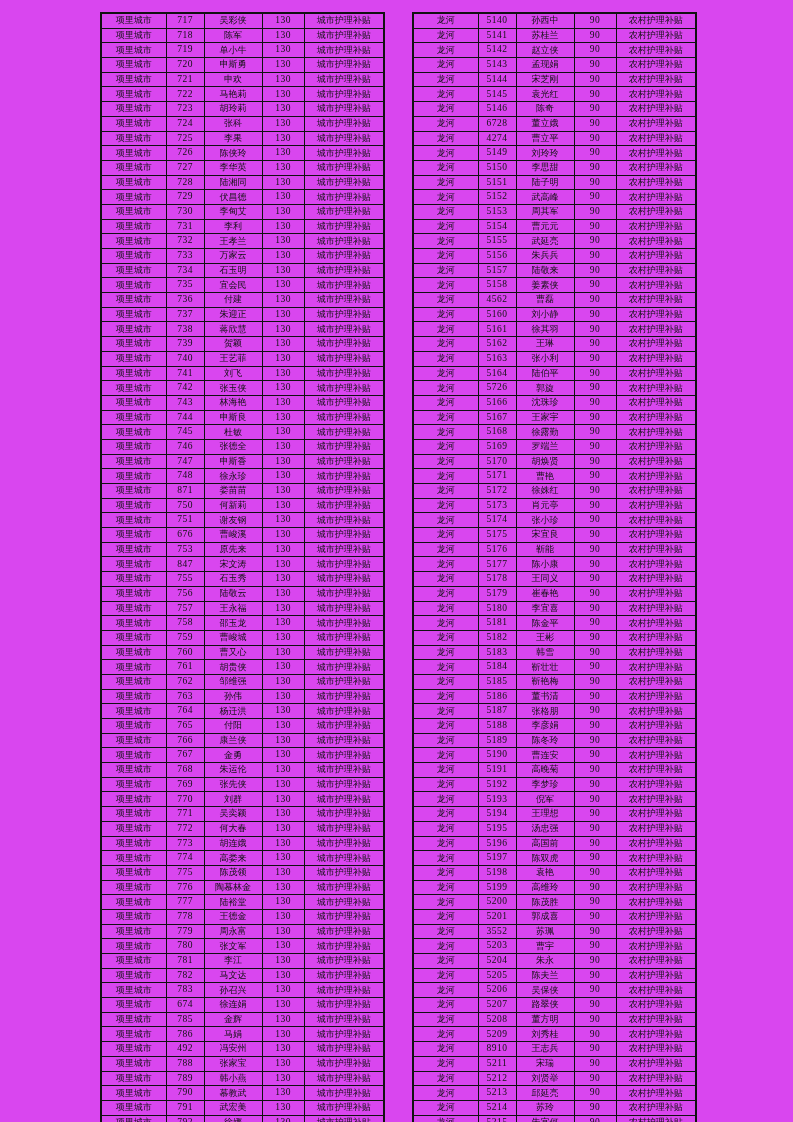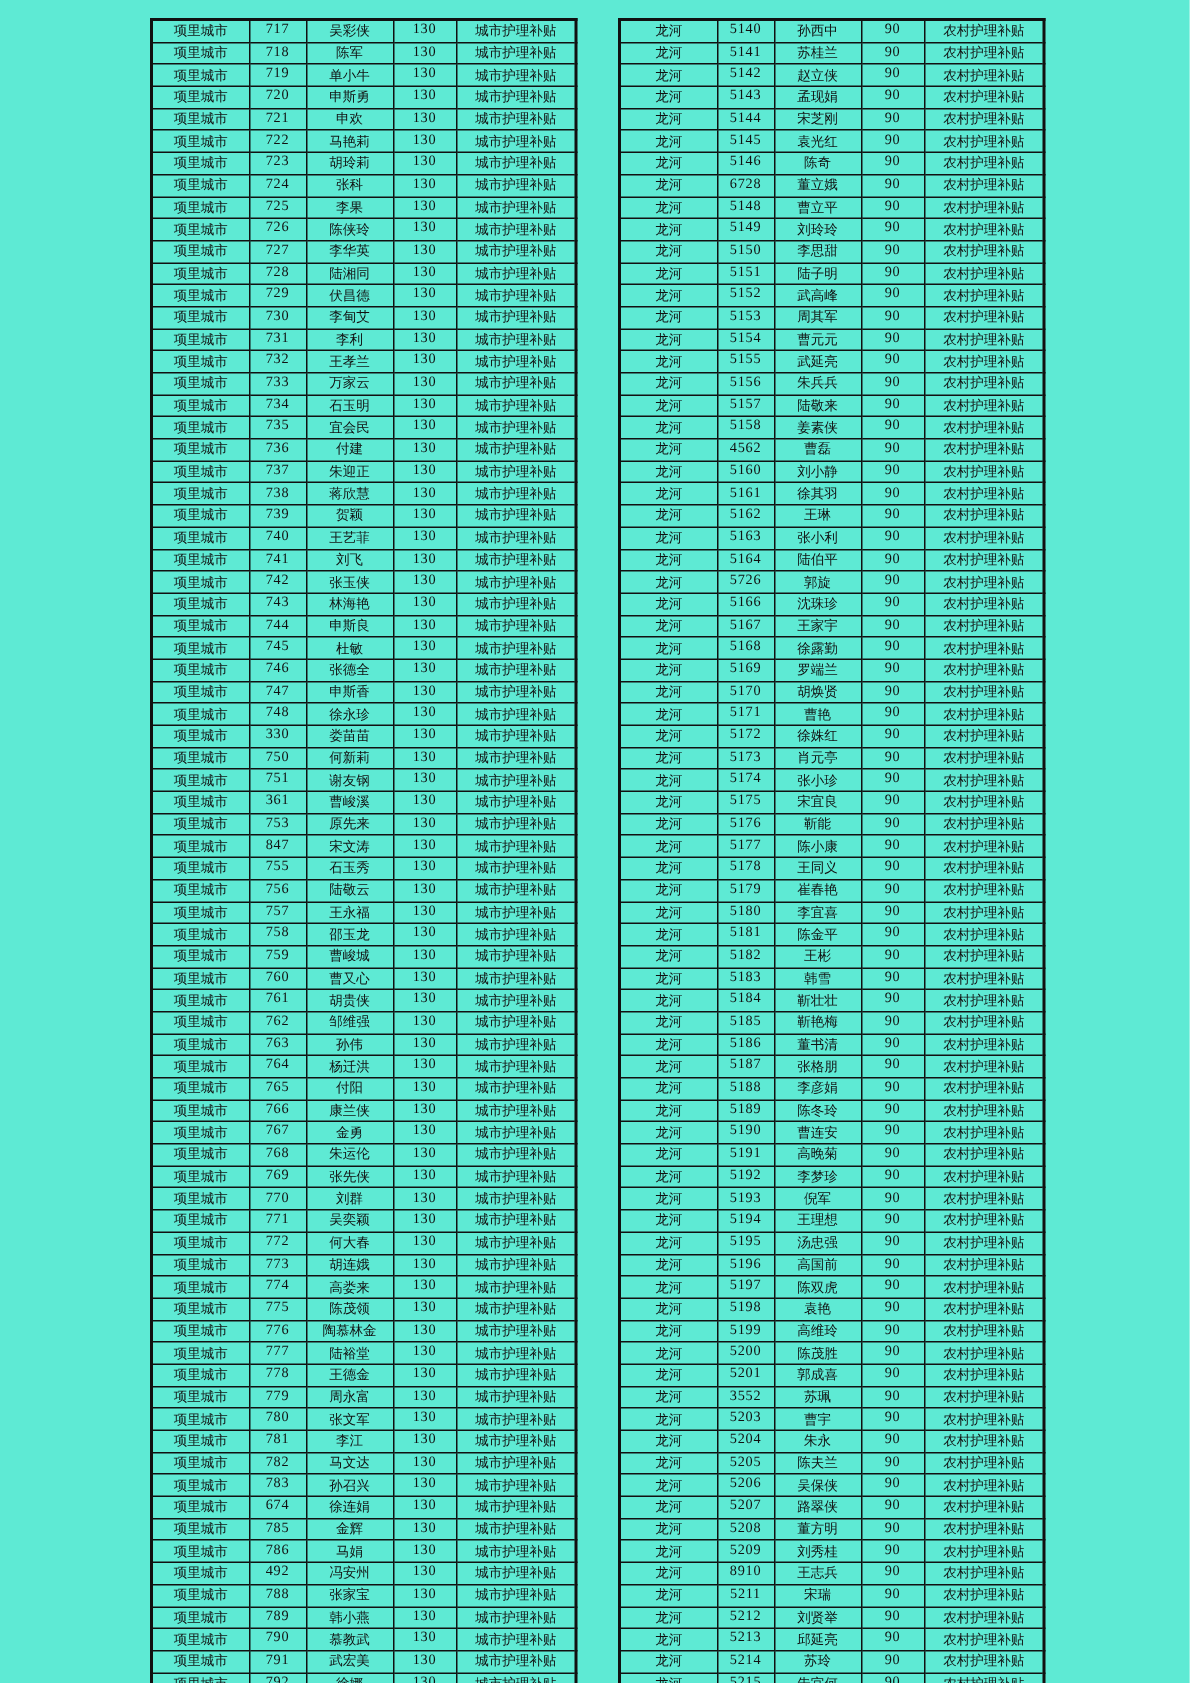--- a/index.html
+++ b/index.html
@@ -4,21 +4,21 @@
 <style>
   html,body{margin:0;padding:0;}
   body{
     width:793px;height:1122px;
     background:#ffffff;
     font-family:"Liberation Sans","DejaVu Sans",sans-serif;
     color:#000000;
     position:relative;
     overflow:hidden;
   }
-  .page{position:absolute;inset:0;background:#5eead4;}
+  .page{position:absolute;inset:0;background:#d946ef;}
   table.subsidy{
     position:absolute;
     top:12px;
     border-collapse:collapse;
     table-layout:fixed;
     border:2px solid #111111;
   }
   table.subsidy.left{left:100px;width:283px;}
   table.subsidy.right{left:412px;width:283px;}
   table.subsidy td{
@@ -277,42 +277,42 @@
         </tr>
         <tr>
           <td>项里城市</td>
           <td class="num">748</td>
           <td>徐永珍</td>
           <td class="num">130</td>
           <td>城市护理补贴</td>
         </tr>
         <tr>
           <td>项里城市</td>
-          <td class="num">330</td>
+          <td class="num">871</td>
           <td>娄苗苗</td>
           <td class="num">130</td>
           <td>城市护理补贴</td>
         </tr>
         <tr>
           <td>项里城市</td>
           <td class="num">750</td>
           <td>何新莉</td>
           <td class="num">130</td>
           <td>城市护理补贴</td>
         </tr>
         <tr>
           <td>项里城市</td>
           <td class="num">751</td>
           <td>谢友钢</td>
           <td class="num">130</td>
           <td>城市护理补贴</td>
         </tr>
         <tr>
           <td>项里城市</td>
-          <td class="num">361</td>
+          <td class="num">676</td>
           <td>曹峻溪</td>
           <td class="num">130</td>
           <td>城市护理补贴</td>
         </tr>
         <tr>
           <td>项里城市</td>
           <td class="num">753</td>
           <td>原先来</td>
           <td class="num">130</td>
           <td>城市护理补贴</td>
@@ -653,21 +653,21 @@
         </tr>
         <tr>
           <td>龙河</td>
           <td class="num">6728</td>
           <td>董立娥</td>
           <td class="num">90</td>
           <td>农村护理补贴</td>
         </tr>
         <tr>
           <td>龙河</td>
-          <td class="num">5148</td>
+          <td class="num">4274</td>
           <td>曹立平</td>
           <td class="num">90</td>
           <td>农村护理补贴</td>
         </tr>
         <tr>
           <td>龙河</td>
           <td class="num">5149</td>
           <td>刘玲玲</td>
           <td class="num">90</td>
           <td>农村护理补贴</td>

